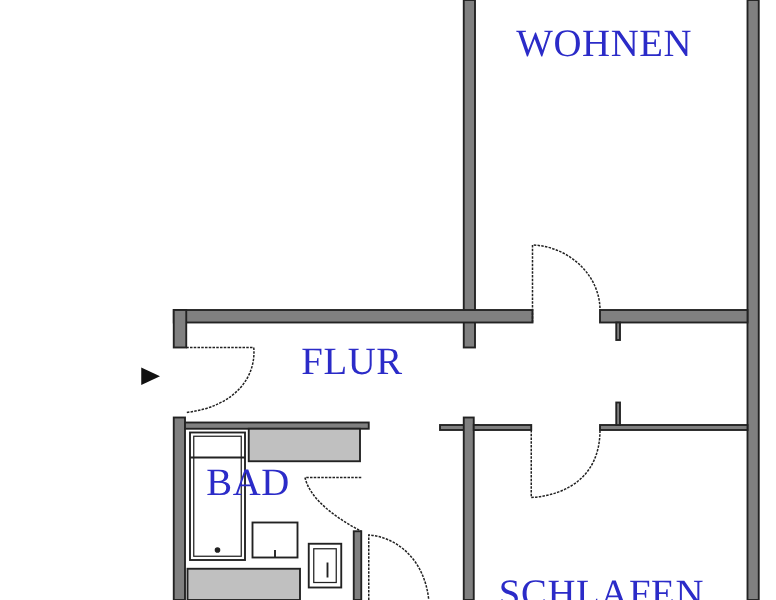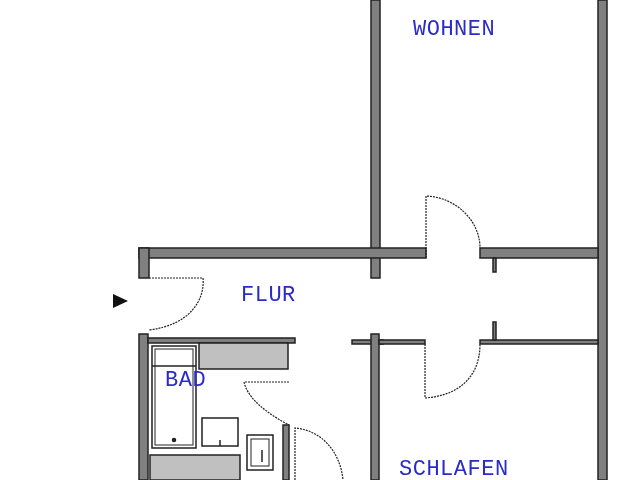--- a/index.html
+++ b/index.html
@@ -1,18 +1,18 @@
 <!DOCTYPE html>
 <html><head>
 <meta charset="utf-8">
 <style>
   html, body { margin: 0; padding: 0; background: #ffffff; }
   body { width: 621px; height: 480px; overflow: hidden; position: relative; font-family: "Liberation Sans", sans-serif; }
   svg { position: absolute; left: 0; top: 0; }
-  .label { position: absolute; color: #2b2bc8; font-family: Liberation Mono, monospace; font-size: 22px; letter-spacing: 0.5px; white-space: nowrap; line-height: 1; }
+  .label { position: absolute; color: #2b2bc8; font-family: Liberation Serif, serif; font-size: 31px; letter-spacing: 0.5px; white-space: nowrap; line-height: 1; }
 </style>
 </head>
 <body>
 
 <svg width="621" height="480" viewBox="0 0 621 480">
   <g fill="#808080" stroke="#222" stroke-width="1.5">
 
     <rect x="371" y="0" width="9" height="278"></rect>
 
     <rect x="598" y="0" width="9" height="480"></rect>
@@ -63,15 +63,15 @@
 
     <path d="M289,382 L244,382 C248,400 270,415 289,425"></path>
 
     <path d="M295,480 L295,428 C320,430 340,450 343,480"></path>
   </g>
 
   <polygon points="113,294 113,308 128,301" fill="#111"></polygon>
 </svg>
 
 <div class="label" style="left:413px; top:19px;">WOHNEN</div>
-<div class="label" style="left:241px; top:285px;">FLUR</div>
+<div class="label" style="left:241px; top:273px;">FLUR</div>
 <div class="label" style="left:165px; top:370px;">BAD</div>
 <div class="label" style="left:399px; top:459px;">SCHLAFEN</div>
 
 </body></html>

